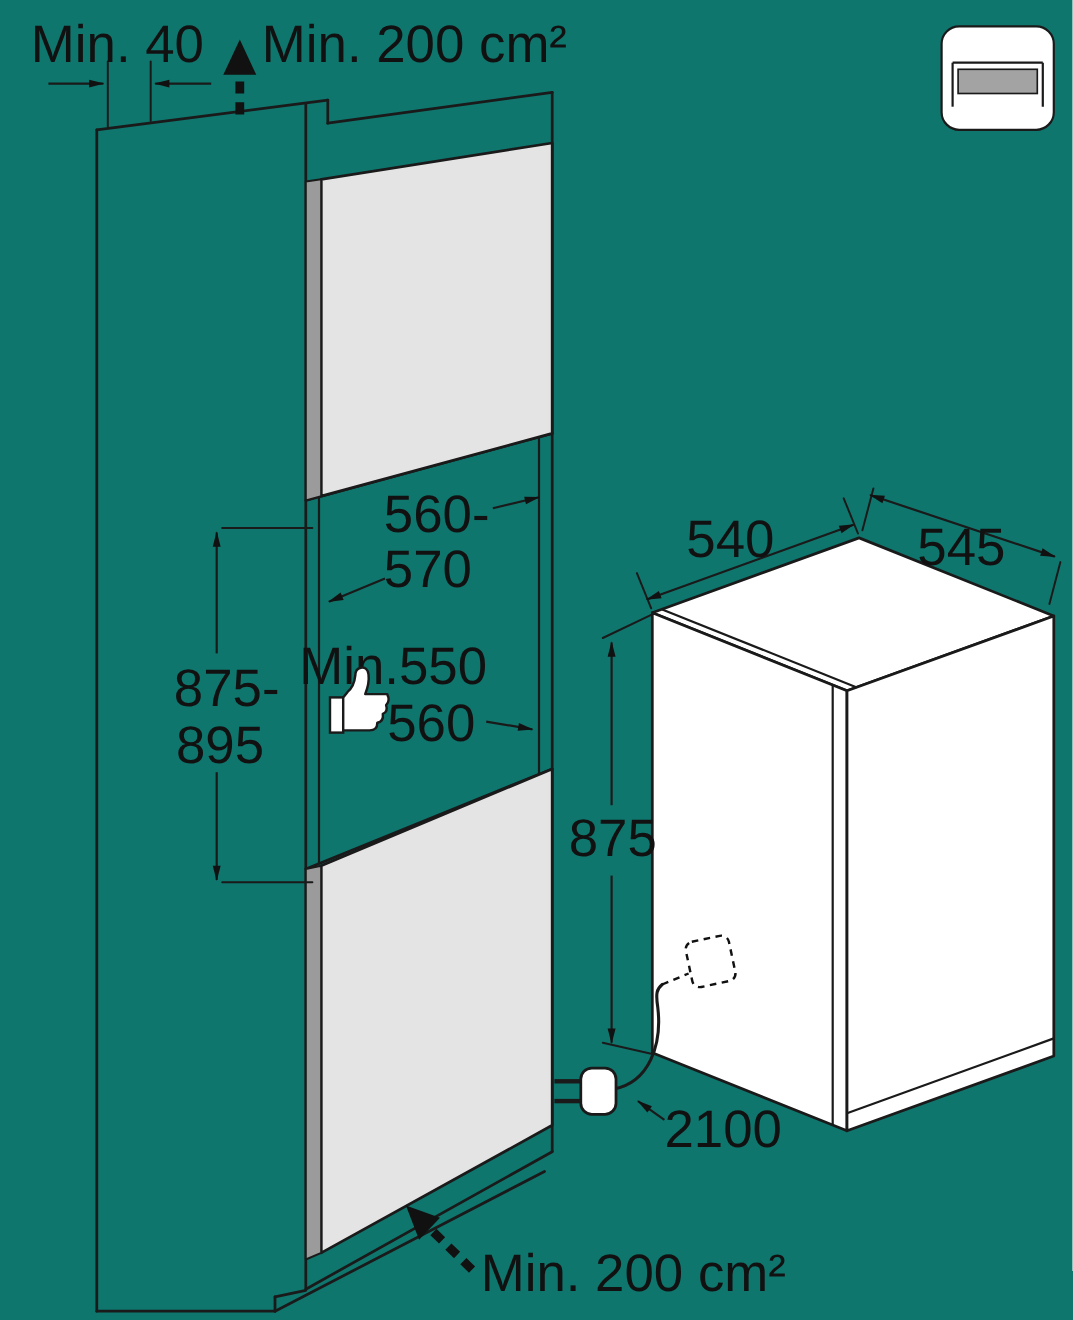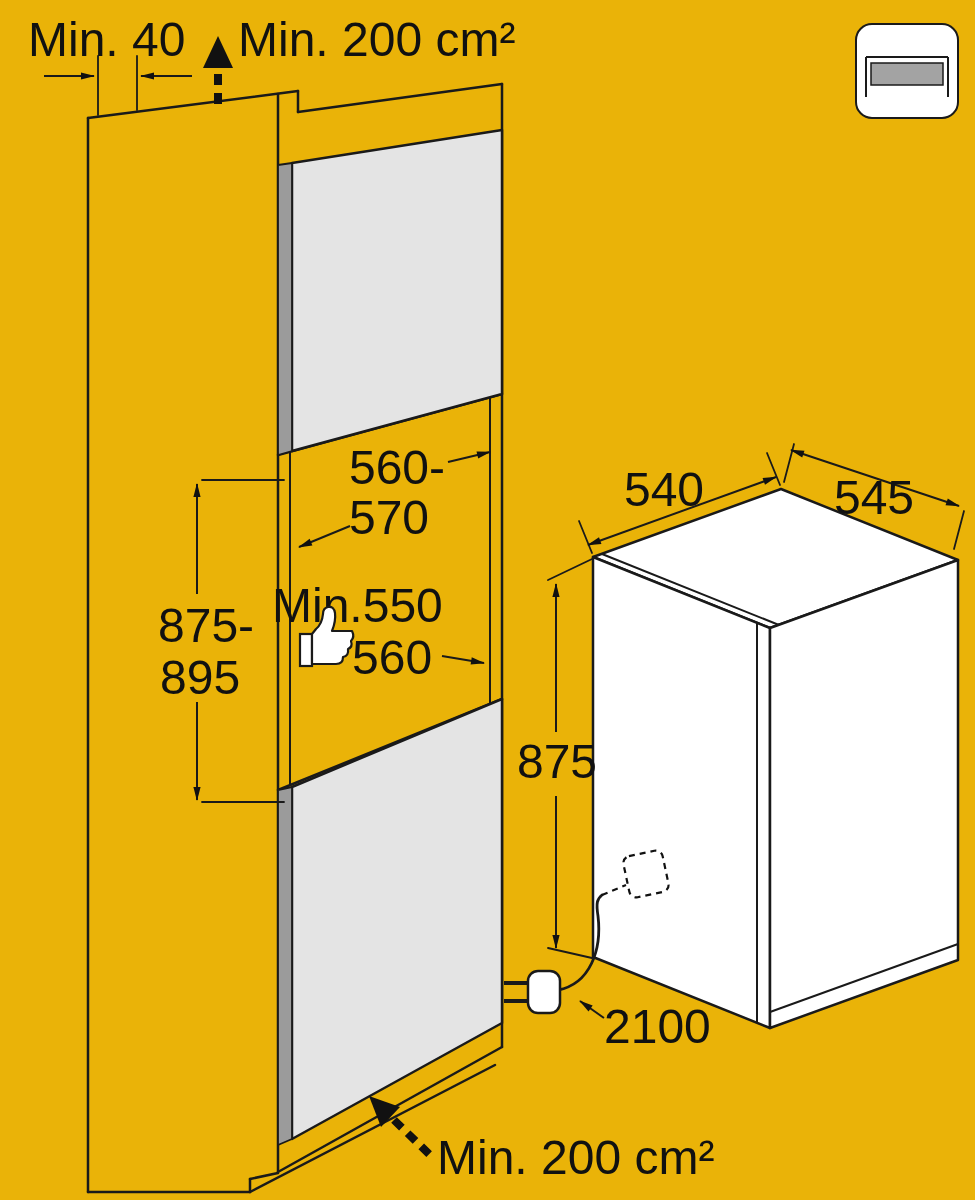--- a/index.html
+++ b/index.html
@@ -1,16 +1,16 @@
 <!DOCTYPE html>
 <html><head>
 <meta charset="utf-8">
 <style>
   html,body{margin:0;padding:0;background:#fff;}
-  .stage{position:relative;width:975px;height:1200px;background:#eab308;overflow:hidden;
+  .stage{position:relative;width:975px;height:1200px;background:#0f766e;overflow:hidden;
          font-family:"Liberation Sans", sans-serif;}
   svg{display:block;}
   .ln{stroke:#1a1a1a;stroke-width:2.5;fill:none;stroke-linejoin:round;stroke-linecap:round;}
   .ln-thin{stroke:#1a1a1a;stroke-width:1.8;fill:none;stroke-linecap:round;}
   .dim{stroke:#1a1a1a;stroke-width:2;fill:none;}
   .panel{fill:#e4e4e4;stroke:#1a1a1a;stroke-width:2.5;stroke-linejoin:round;}
   .panel-edge{fill:#9b9b9b;stroke:#1a1a1a;stroke-width:1.8;stroke-linejoin:round;}
   .face{fill:#ffffff;stroke:#1a1a1a;stroke-width:2.5;stroke-linejoin:round;}
   .dash-bold{stroke:#111;stroke-width:8;stroke-dasharray:11 8;fill:none;}
   .dashed{stroke:#111;stroke-width:2.2;stroke-dasharray:6 5;fill:none;stroke-linejoin:round;}

